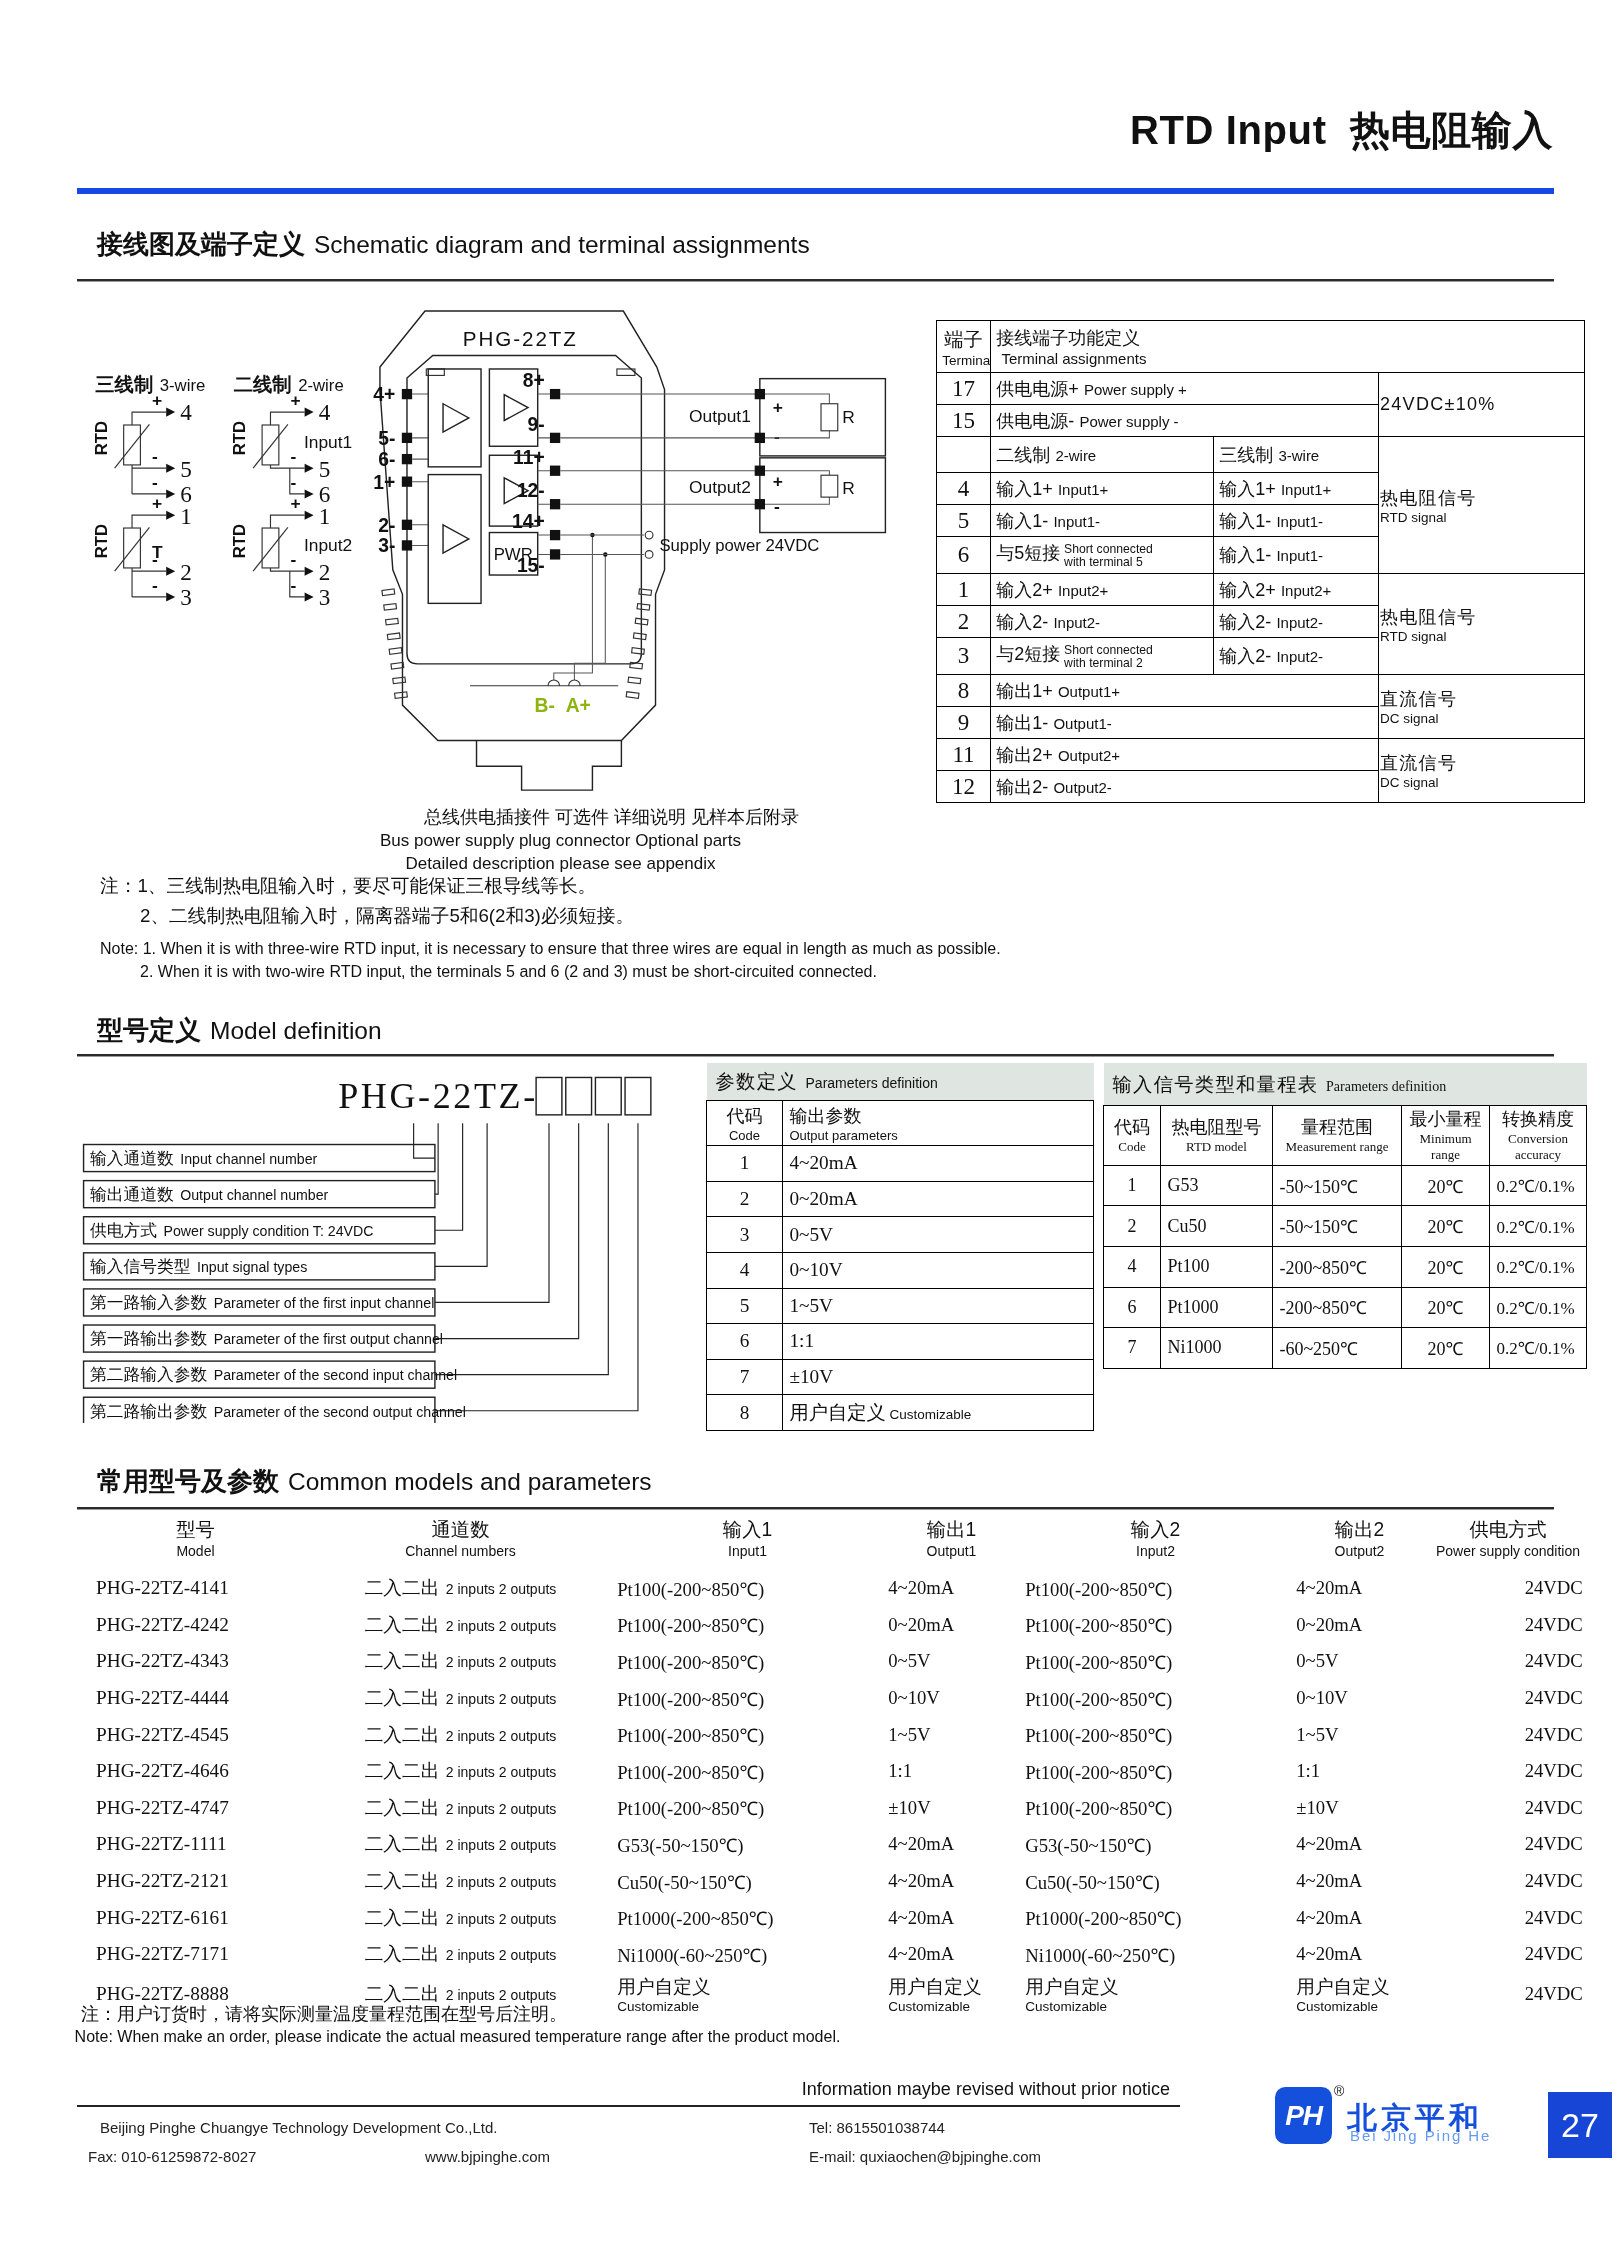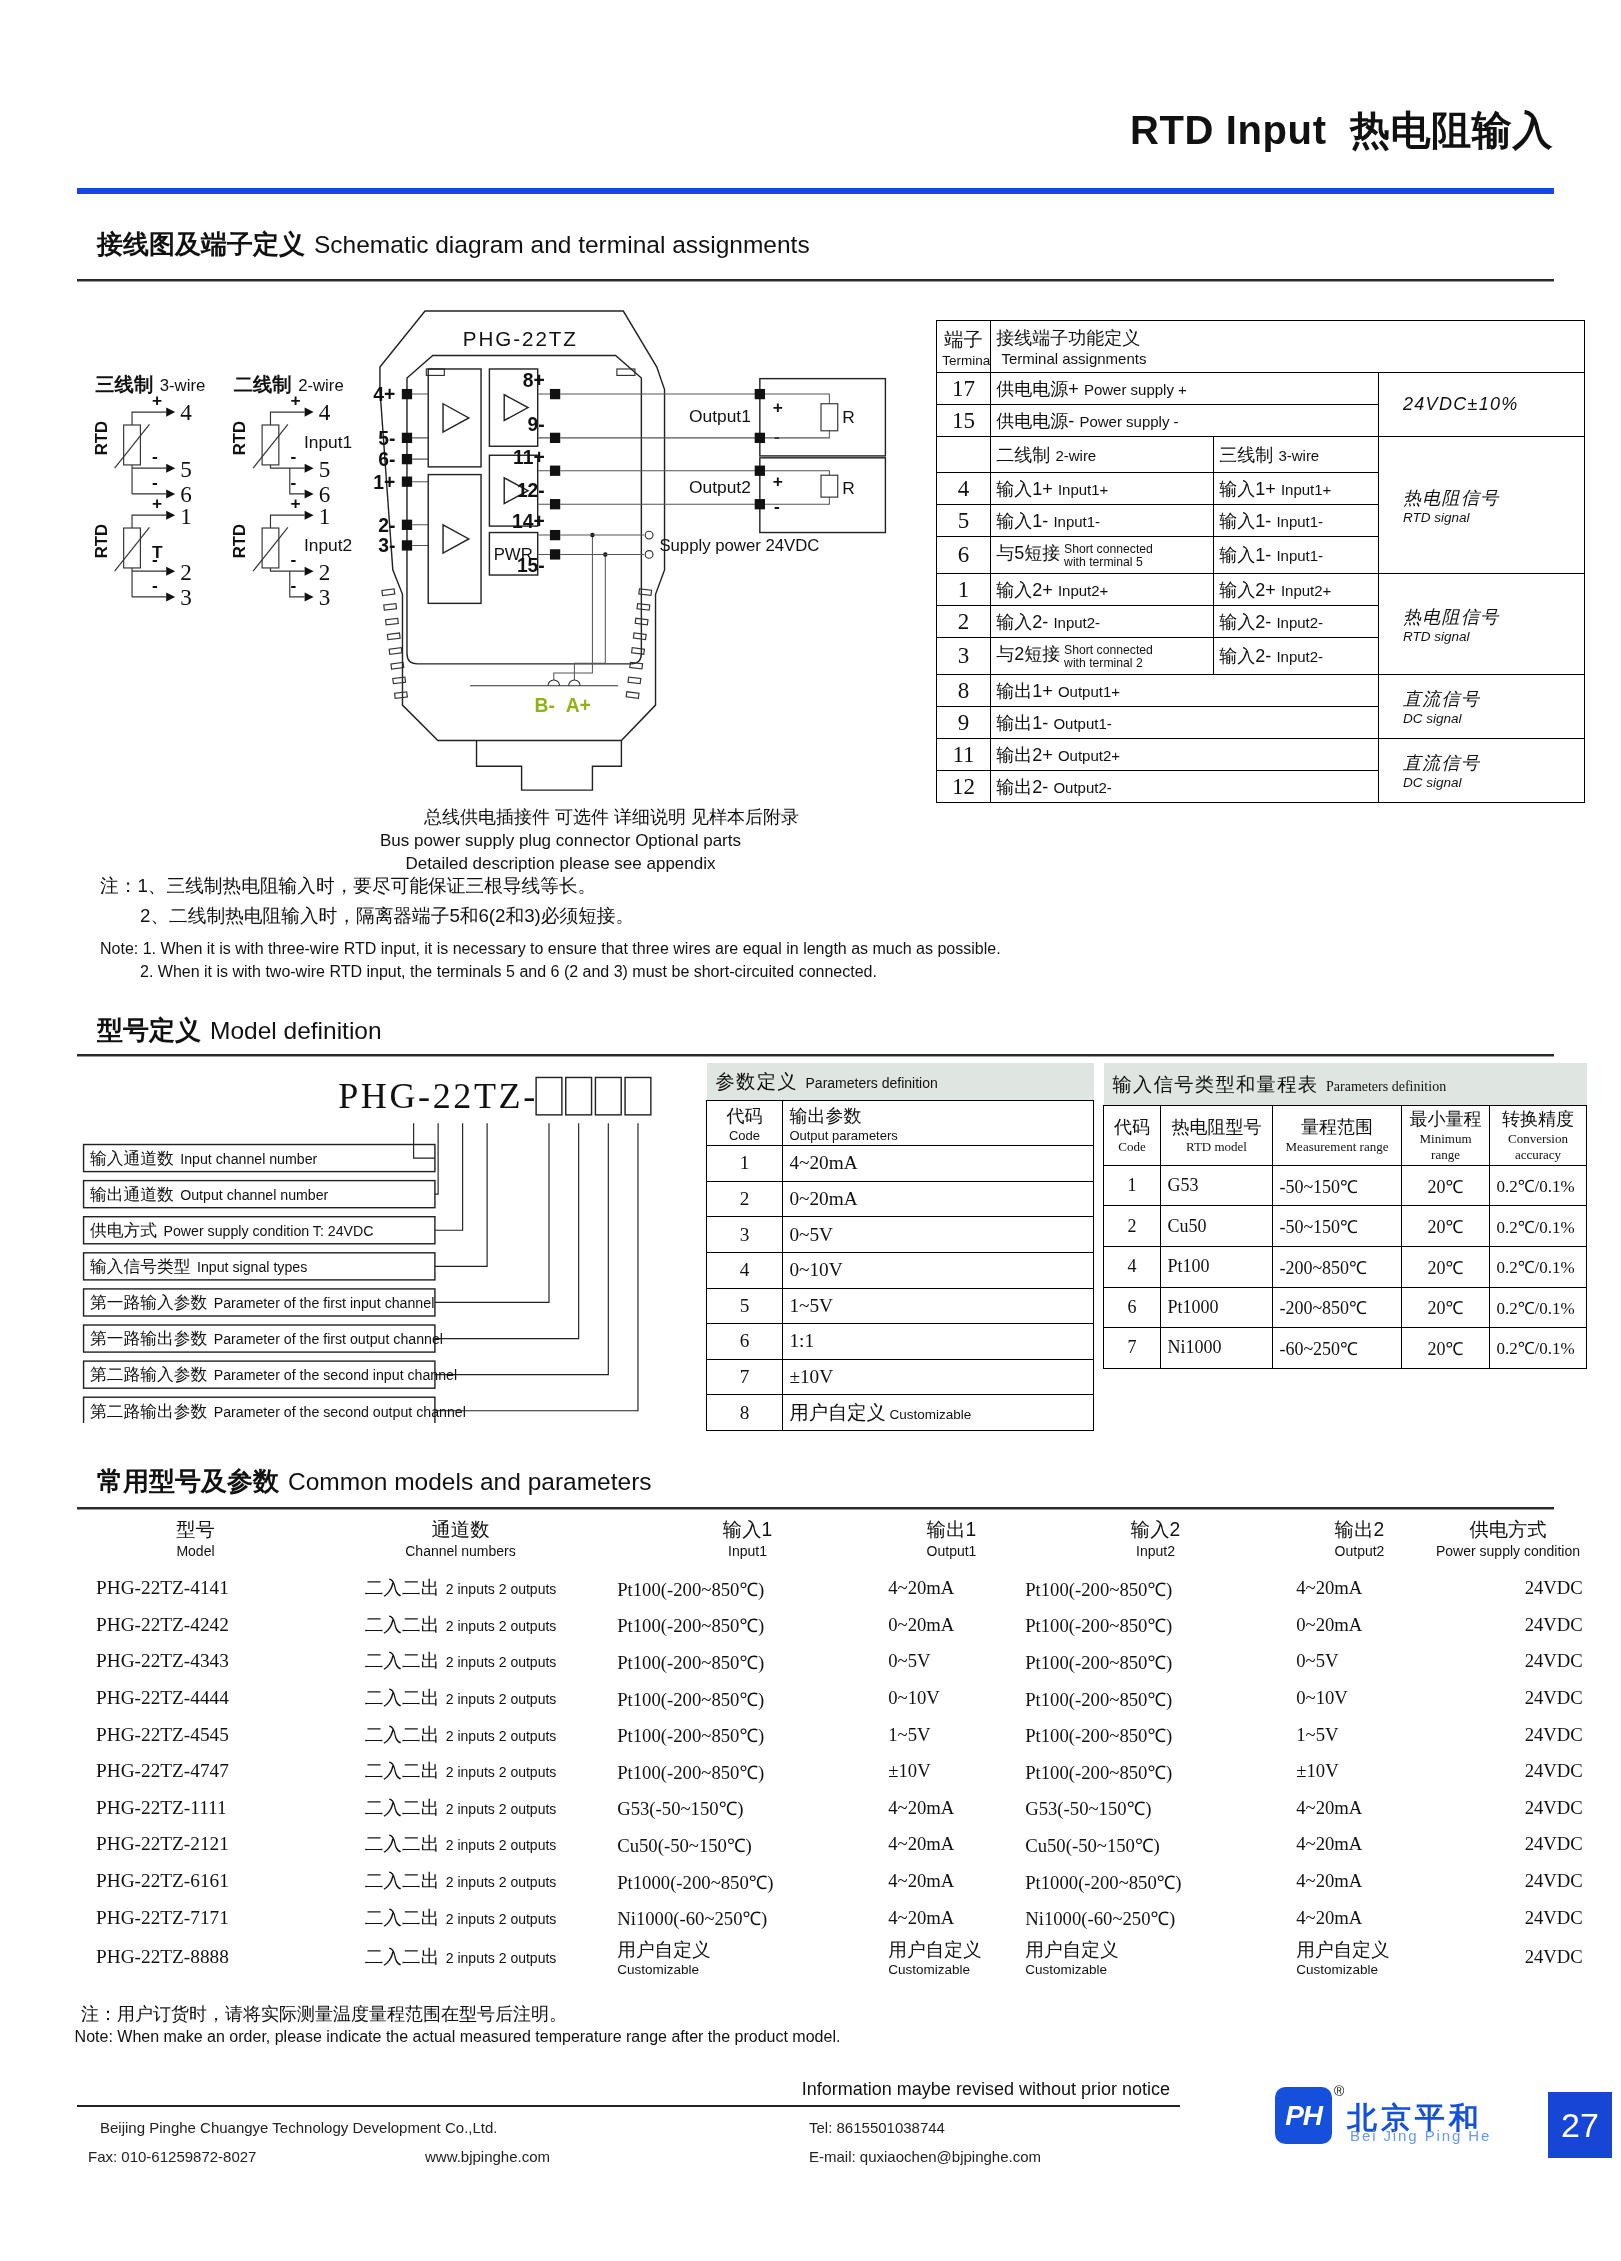--- a/index.html
+++ b/index.html
@@ -45,21 +45,21 @@
   
   #term-table{top:320px;left:936px;}
   .tt{border-collapse:collapse;table-layout:fixed;width:648px;border:1.9px solid #000;}
   .tt td{border:1.3px solid #000;padding:0.6px 5.2px;vertical-align:middle;overflow:hidden;}
   .tt .bt3{border-top:1.9px solid #000;}
   .tt .tnum{font-family:"Liberation Serif",serif;font-size:23px;text-align:center;padding:0;}
   .tt .zh{font-size:18px;}
   .tt .en{font-size:15px;margin-left:5.2px;}
   .tt .en2{display:inline-block;width:103px;font-size:12.2px;line-height:1.1;
            vertical-align:middle;margin-left:3.9px;}
-  .tt .note{padding-left:24px;font-style:italic;}
+  .tt .note{padding-left:1px;}
   .tt .note .zh{font-size:18px;letter-spacing:1.3px;}
   .tt .note .en{display:block;margin-left:0;font-size:13.5px;}
   .tt .hc{text-align:center;}
   .tt .hzh{font-size:19.3px;display:block;}
   .tt .hen{font-size:13.5px;display:block;}
 
   
   .ptable{border-collapse:collapse;table-layout:fixed;}
   .ptable td{border:1.3px solid #000;vertical-align:middle;padding:1.3px 6.4px;}
   .ptable tr.title td{border:none;background:#dfe5e0;padding:2.6px 9px;}
@@ -679,20 +679,29 @@
           <tr>
             <td class="c-model">PHG-22TZ-4545</td>
             <td class="c-ch"><span>二入二出</span><span class="cell-en">2 inputs 2 outputs</span></td>
             <td>Pt100(-200~850℃)</td>
             <td>1~5V</td>
             <td>Pt100(-200~850℃)</td>
             <td>1~5V</td>
             <td class="c-pwr">24VDC</td>
           </tr>
           <tr>
+            <td class="c-model">PHG-22TZ-4646</td>
+            <td class="c-ch"><span>二入二出</span><span class="cell-en">2 inputs 2 outputs</span></td>
+            <td>Pt100(-200~850℃)</td>
+            <td>1:1</td>
+            <td>Pt100(-200~850℃)</td>
+            <td>1:1</td>
+            <td class="c-pwr">24VDC</td>
+          </tr>
+          <tr>
             <td class="c-model">PHG-22TZ-4747</td>
             <td class="c-ch"><span>二入二出</span><span class="cell-en">2 inputs 2 outputs</span></td>
             <td>Pt100(-200~850℃)</td>
             <td>±10V</td>
             <td>Pt100(-200~850℃)</td>
             <td>±10V</td>
             <td class="c-pwr">24VDC</td>
           </tr>
           <tr>
             <td class="c-model">PHG-22TZ-1111</td>

